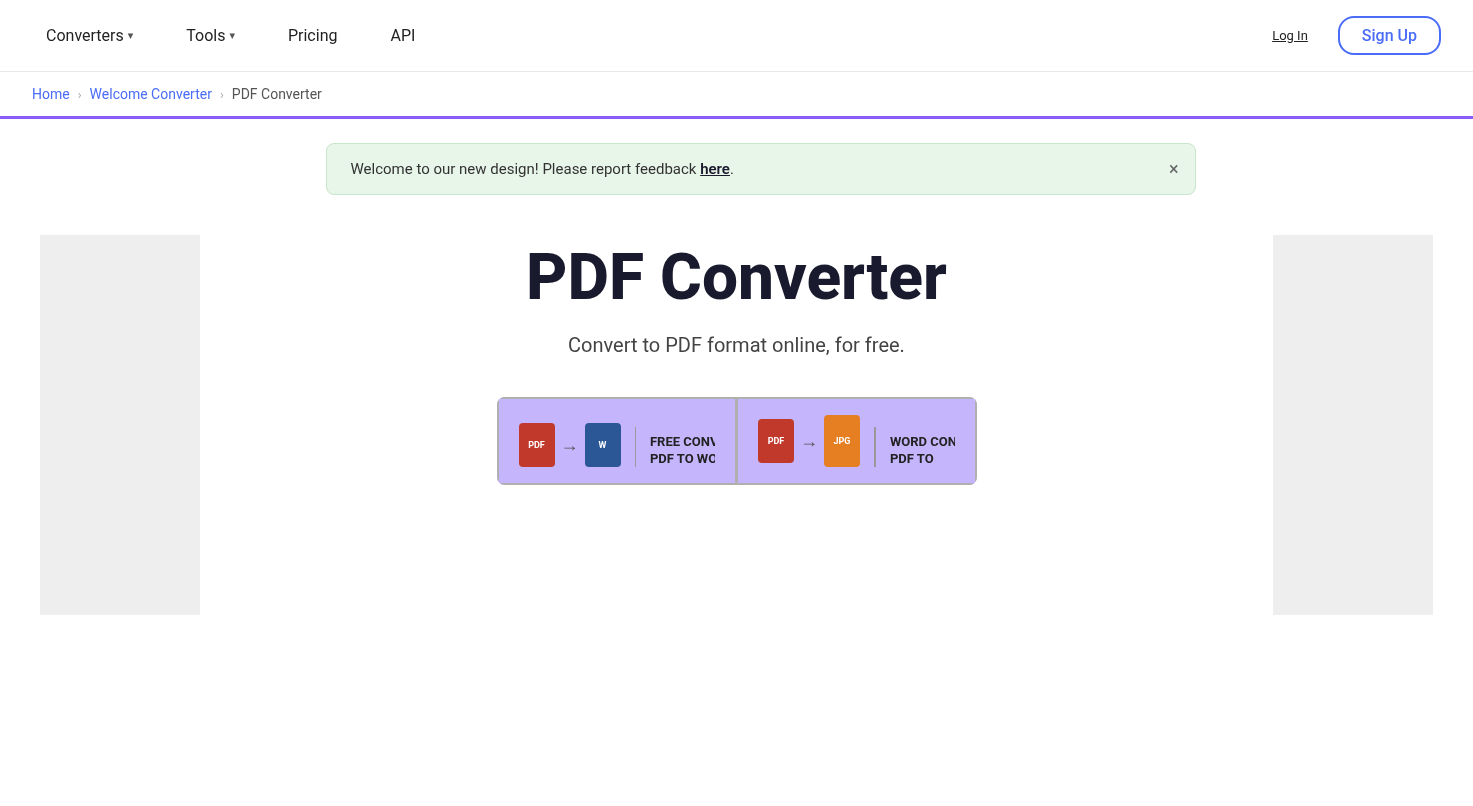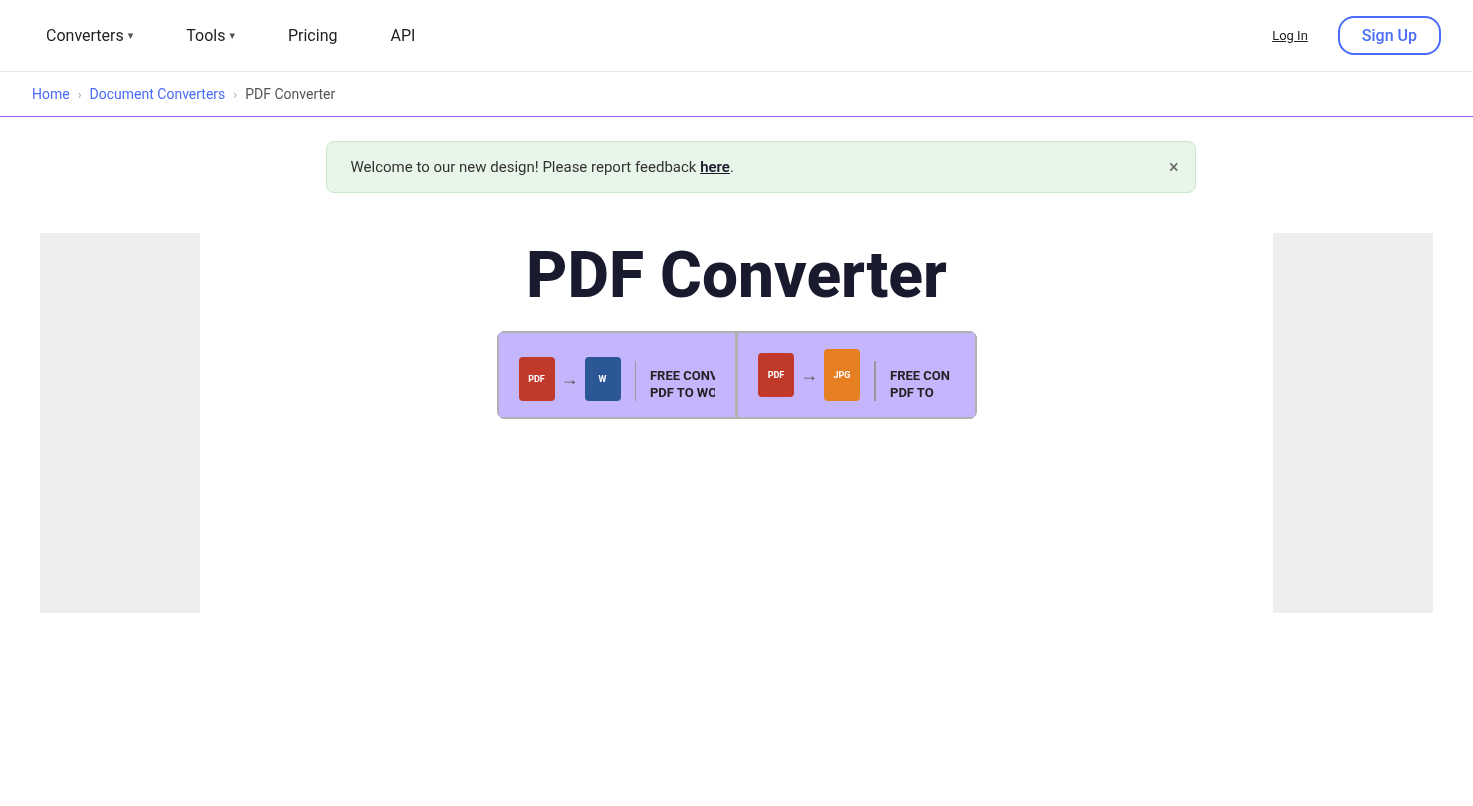--- a/index.html
+++ b/index.html
@@ -82,21 +82,21 @@
     }
 
     
     .breadcrumb {
       display: flex;
       align-items: center;
       gap: 8px;
       padding: 14px 32px;
       font-size: 14px;
       background: #fff;
-      border-bottom: 1px solid #8b5cf6;
+      border-bottom: 3px solid #8b5cf6;
     }
     .breadcrumb a {
       color: #4a6cf7;
       text-decoration: none;
     }
     .breadcrumb-sep {
       color: #aaa;
       font-size: 13px;
     }
     .breadcrumb-current {
@@ -303,39 +303,40 @@
 
   <div class="nav-right">
     <button class="login-btn">Log In</button>
     <button class="signup-btn">Sign Up</button>
   </div>
 </header>
 
 <div class="breadcrumb">
   <a href="#">Home</a>
   <span class="breadcrumb-sep">›</span>
-  <a href="#">Document Converters</a>
+  <a href="#">Welcome Converter</a>
   <span class="breadcrumb-sep">›</span>
   <span class="breadcrumb-current">PDF Converter</span>
 </div>
 
 <div class="banner-wrap">
   <div class="banner">
     <span>
       <span>Welcome to our new design! Please report feedback </span><a href="#">here</a><span>.</span>
     </span>
     <button class="banner-close">×</button>
   </div>
 </div>
 
 <div class="main-content">
   <div class="ad-left"></div>
 
   <div class="center-content">
     <h1 class="page-title">PDF Converter</h1>
+    <p class="page-subtitle">Convert to PDF format online, for free.</p>
 
     <div class="converter-cards">
 
       <div class="conv-card">
         <div class="conv-card-icon">
           <div class="pdf-icon">PDF</div>
           <span class="arrow-icon">→</span>
           <div class="word-icon">W</div>
         </div>
         <div class="divider-vert"></div>
@@ -346,21 +347,21 @@
       </div>
 
       <div class="conv-card">
         <div class="conv-card-icon">
           <div class="pdf-icon">PDF</div>
           <span class="arrow-icon">→</span>
           <div class="jpg-icon">JPG</div>
         </div>
         <div class="divider-vert"></div>
         <div class="conv-card-text conv-card-overflow">
-          <div>FREE CON</div>
+          <div>WORD CON</div>
           <div>PDF TO</div>
         </div>
       </div>
     </div>
   </div>
 
   <div class="ad-right"></div>
 </div>
 
 </body></html>

